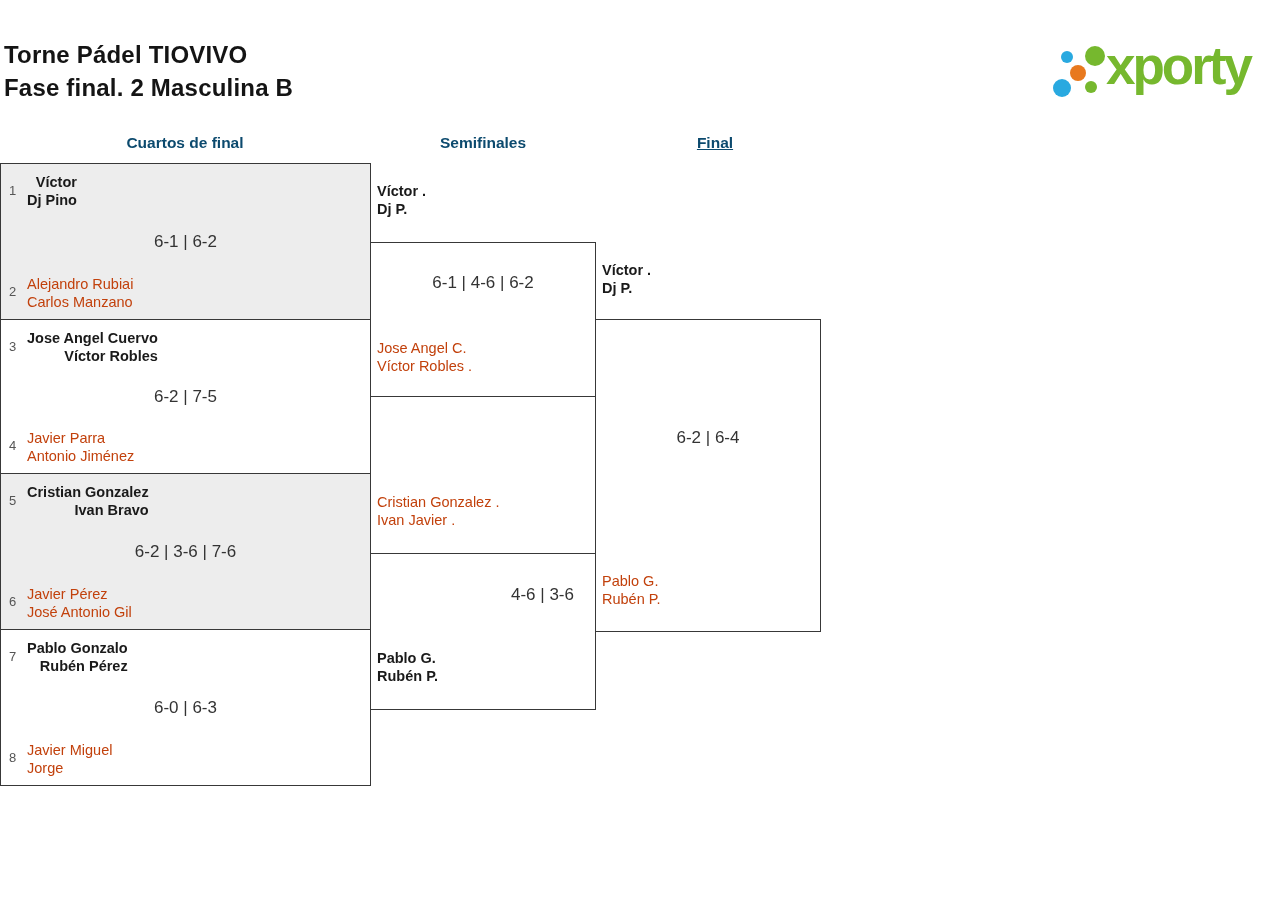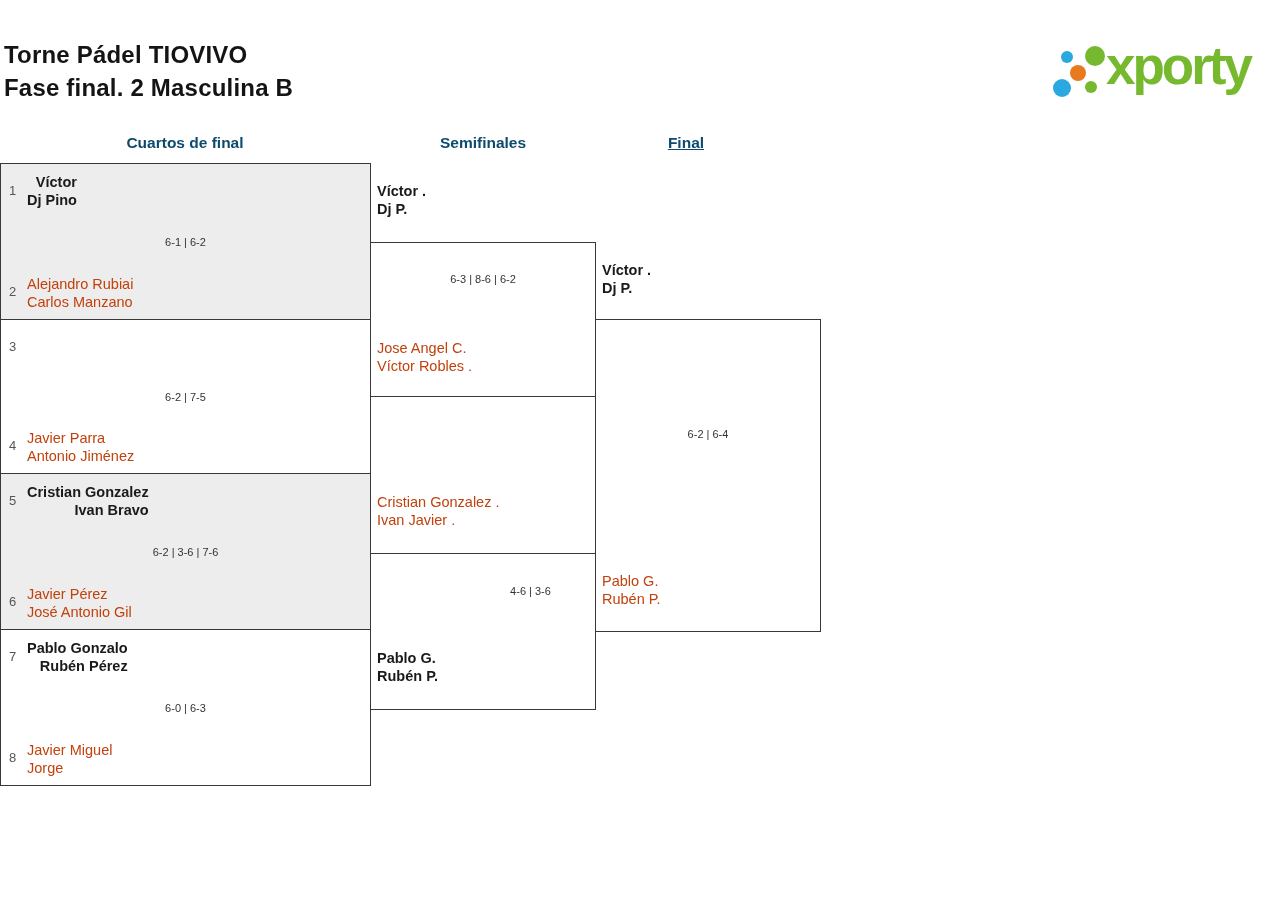--- a/index.html
+++ b/index.html
@@ -50,21 +50,21 @@
     position: absolute;
     top: 97px;
     font-size: 15.5px;
     line-height: 20px;
     font-weight: 700;
     color: #0c4a6e;
     text-align: center;
   }
   .col-qf    { left: 0;     width: 370px; }
   .col-sf    { left: 370px; width: 226px; }
-  .col-final { left: 573px; width: 226px; text-decoration: underline; }
+  .col-final { left: 602px; width: 226px; text-decoration: underline; }
 
   
   .qf {
     position: absolute;
     left: 0;
     width: 371px;
     border: 1px solid #383838;
     box-sizing: border-box;
   }
   .qf-1 { top: 127px; height: 157px; background: #ededed; }
@@ -86,21 +86,21 @@
     font-size: 14.5px;
     line-height: 18px;
     color: #c2410c;
     white-space: nowrap;
   }
   .team.winner { font-weight: 700; color: #1a1a1a; }
   .qf .team-top    { position: absolute; left: 26px; top: 9px; text-align: right; }
   .qf .team-bottom { position: absolute; left: 26px; bottom: 8px; }
 
   .score {
-    font-size: 11px;
+    font-size: 17px;
     color: #333333;
     text-align: center;
     white-space: nowrap;
   }
   .qf .score {
     position: absolute;
     left: 0; right: 0;
     top: 50%;
     transform: translateY(-50%);
   }
@@ -115,21 +115,21 @@
   .box-sf1   { left: 370px; top: 206px; width: 226px; height: 155px; }
   .box-sf2   { left: 370px; top: 517px; width: 226px; height: 157px; }
   .box-final { left: 595px; top: 283px; width: 226px; height: 313px; }
 
   
   .label { position: absolute; }
   .lbl-sf1-top    { left: 377px; top: 146px; }
   .lbl-sf1-score  { left: 370px; top: 237px; width: 226px; }
   .lbl-sf1-bottom { left: 377px; top: 303px; }
   .lbl-sf2-top    { left: 377px; top: 457px; }
-  .lbl-sf2-score  { left: 370px; top: 549px; width: 257px; padding-left: 32px; }
+  .lbl-sf2-score  { left: 382px; top: 549px; width: 257px; padding-left: 32px; }
   .lbl-sf2-bottom { left: 377px; top: 613px; }
   .lbl-fin-top    { left: 602px; top: 225px; }
   .lbl-fin-score  { left: 595px; top: 392px; width: 226px; }
   .lbl-fin-bottom { left: 602px; top: 536px; }
 </style>
 </head>
 <body>
 
 <div class="canvas">
 
@@ -160,20 +160,24 @@
     <div class="score">6-1 | 6-2</div>
     <div class="seed seed-bottom">2</div>
     <div class="team team-bottom">
       <div>Alejandro Rubiai</div>
       <div>Carlos Manzano</div>
     </div>
   </div>
 
   <div class="qf qf-2">
     <div class="seed seed-top">3</div>
+    <div class="team team-top winner">
+      <div>Jose Angel Cuervo</div>
+      <div>Víctor Robles</div>
+    </div>
     <div class="score">6-2 | 7-5</div>
     <div class="seed seed-bottom">4</div>
     <div class="team team-bottom">
       <div>Javier Parra</div>
       <div>Antonio Jiménez</div>
     </div>
   </div>
 
   <div class="qf qf-3">
     <div class="seed seed-top">5</div>
@@ -204,21 +208,21 @@
   </div>
 
   <div class="box box-sf1"></div>
   <div class="box box-sf2"></div>
   <div class="box box-final"></div>
 
   <div class="label lbl-sf1-top team winner">
     <div>Víctor .</div>
     <div>Dj P.</div>
   </div>
-  <div class="label lbl-sf1-score score">6-3 | 8-6 | 6-2</div>
+  <div class="label lbl-sf1-score score">6-1 | 4-6 | 6-2</div>
   <div class="label lbl-sf1-bottom team">
     <div>Jose Angel C.</div>
     <div>Víctor Robles .</div>
   </div>
 
   <div class="label lbl-sf2-top team">
     <div>Cristian Gonzalez .</div>
     <div>Ivan Javier .</div>
   </div>
   <div class="label lbl-sf2-score score">4-6 | 3-6</div>

